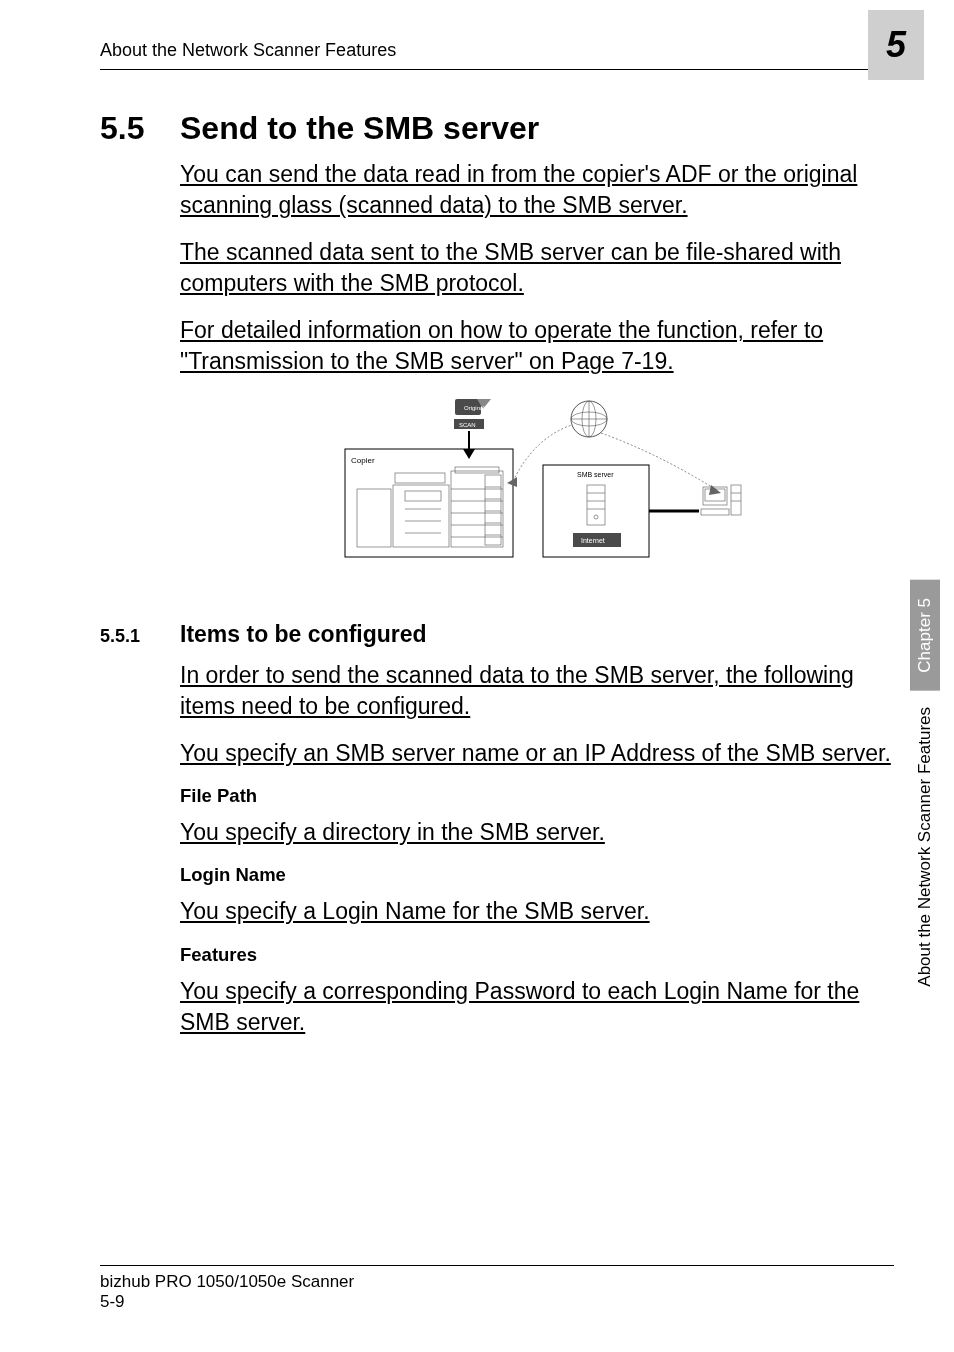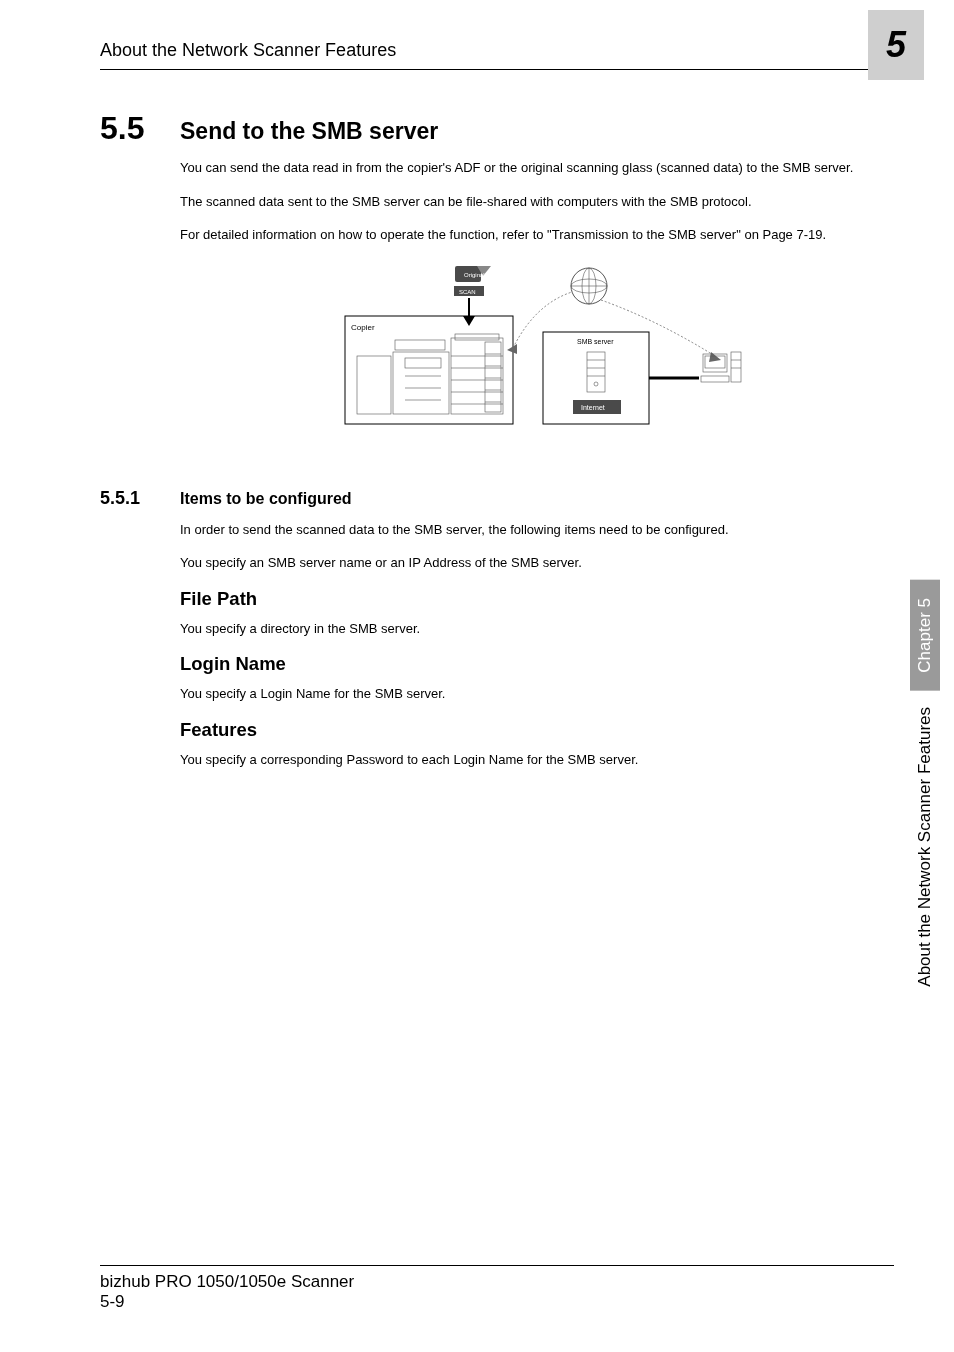--- a/index.html
+++ b/index.html
@@ -57,34 +57,35 @@
   .sec-num {
     width: 80px;
     flex: 0 0 80px;
     font-size: 32px;
     font-weight: bold;
   }
   .sec-num.sub {
     font-size: 18px;
   }
   .sec-title {
+    font-size: 32px;
+    font-weight: bold;
+  }
+  .sec-title.sub {
     font-size: 23px;
-    font-weight: bold;
-  }
-  .sec-title.sub {
-    font-size: 16px;
   }
   .body-block {
     margin-left: 80px;
     margin-top: 12px;
   }
   .para {
-    font-size: 13px;
+    font-size: 23px;
     line-height: 1.35;
     margin-bottom: 16px;
+    text-decoration: underline;
   }
   .subhead {
     font-size: 18.5px;
     font-weight: bold;
     margin-top: 10px;
     margin-bottom: 10px;
   }
   .diagram {
     margin: 12px auto 28px auto;
     display: block;

